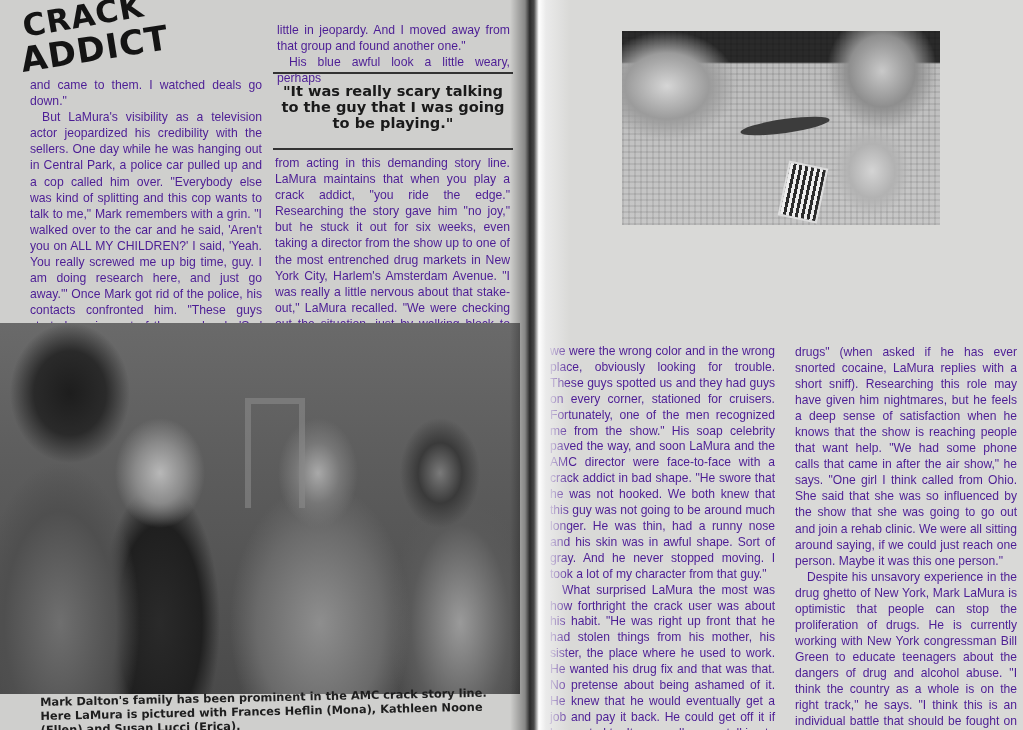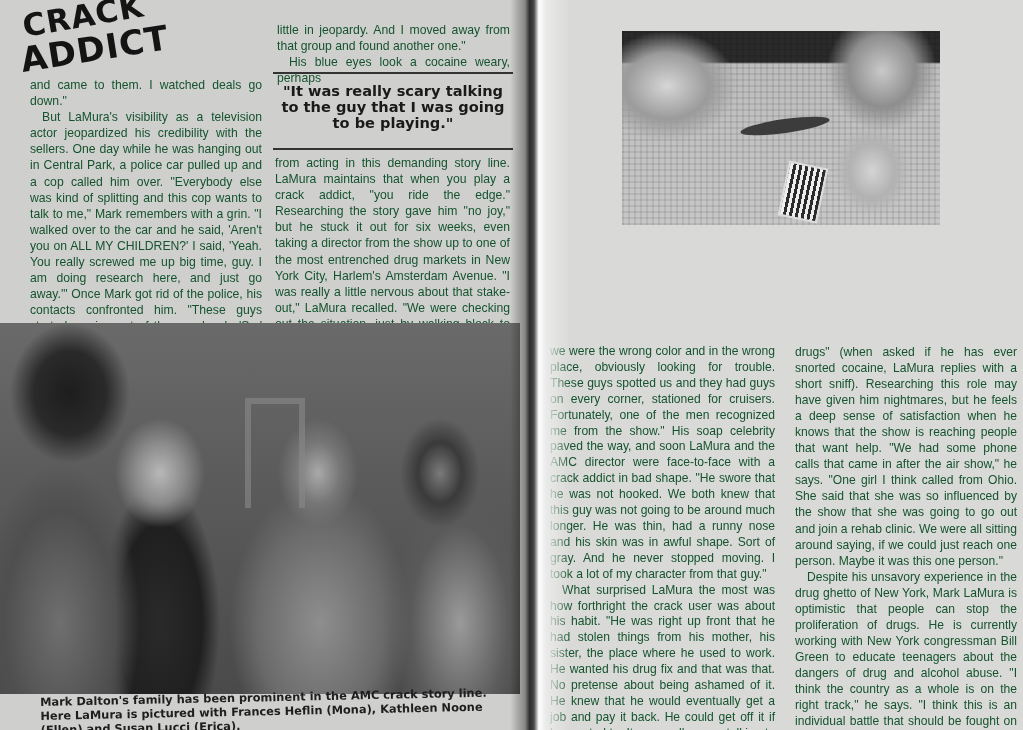--- a/index.html
+++ b/index.html
@@ -20,21 +20,21 @@
     .headline {
       position: absolute; left: 18px; top: 2px; width: 150px; height: 80px;
       font-family: "DejaVu Sans", sans-serif; font-weight: bold; color: #141414;
       letter-spacing: 1px;
     }
     .headline .l1 { position: absolute; left: 8px; top: 6px; font-size: 31px; transform: rotate(-10deg); transform-origin: left bottom; }
     .headline .l2 { position: absolute; left: 6px; top: 38px; font-size: 34px; transform: rotate(-9deg); transform-origin: left bottom; }
 
     .col {
       position: absolute; font-size: 12.2px; line-height: 16.1px; text-align: justify;
-      color: #14532d;
+      color: #4c1d95;
     }
     .col p { text-indent: 0; }
     .col p.indent { text-indent: 12px; }
     .col-l1 { left: 30px; top: 77px; width: 232px; }
     .col-l2-top { left: 277px; top: 22px; width: 233px; }
     .col-l2-bot { left: 275px; top: 155px; width: 235px; }
 
     .pullquote {
       position: absolute; left: 273px; top: 72px; width: 240px; height: 78px;
       border-top: 2px solid #333; border-bottom: 2px solid #333;
@@ -101,21 +101,21 @@
     <span class="l2">ADDICT</span>
   </div>
 
   <div class="col col-l1">
     <p>and came to them. I watched deals go down."</p>
     <p class="indent">But LaMura's visibility as a television actor jeopardized his credibility with the sellers. One day while he was hanging out in Central Park, a police car pulled up and a cop called him over. "Everybody else was kind of splitting and this cop wants to talk to me," Mark remembers with a grin. "I walked over to the car and he said, 'Aren't you on ALL MY CHILDREN?' I said, 'Yeah. You really screwed me up big time, guy. I am doing research here, and just go away.'" Once Mark got rid of the police, his contacts confronted him. "These guys started coming out of the woodwork. 'So,' they said, 'this is what you do when you take information to the police?' I really had to do some fast talking. I felt a</p>
   </div>
 
   <div class="col col-l2-top">
     <p>little in jeopardy. And I moved away from that group and found another one."</p>
-    <p class="indent">His blue eyes look a cocaine weary, perhaps</p>
+    <p class="indent">His blue awful look a little weary, perhaps</p>
   </div>
 
   <div class="pullquote">"It was really scary talking to the guy that I was going to be playing."</div>
 
   <div class="col col-l2-bot">
     <p>from acting in this demanding story line. LaMura maintains that when you play a crack addict, "you ride the edge." Researching the story gave him "no joy," but he stuck it out for six weeks, even taking a director from the show up to one of the most entrenched drug markets in New York City, Harlem's Amsterdam Avenue. "I was really a little nervous about that stake-out," LaMura recalled. "We were checking out the situation, just by walking block to block. It was very obvious that</p>
   </div>
 
   <div class="photo photo-cast">
     <div class="doorframe"></div>

